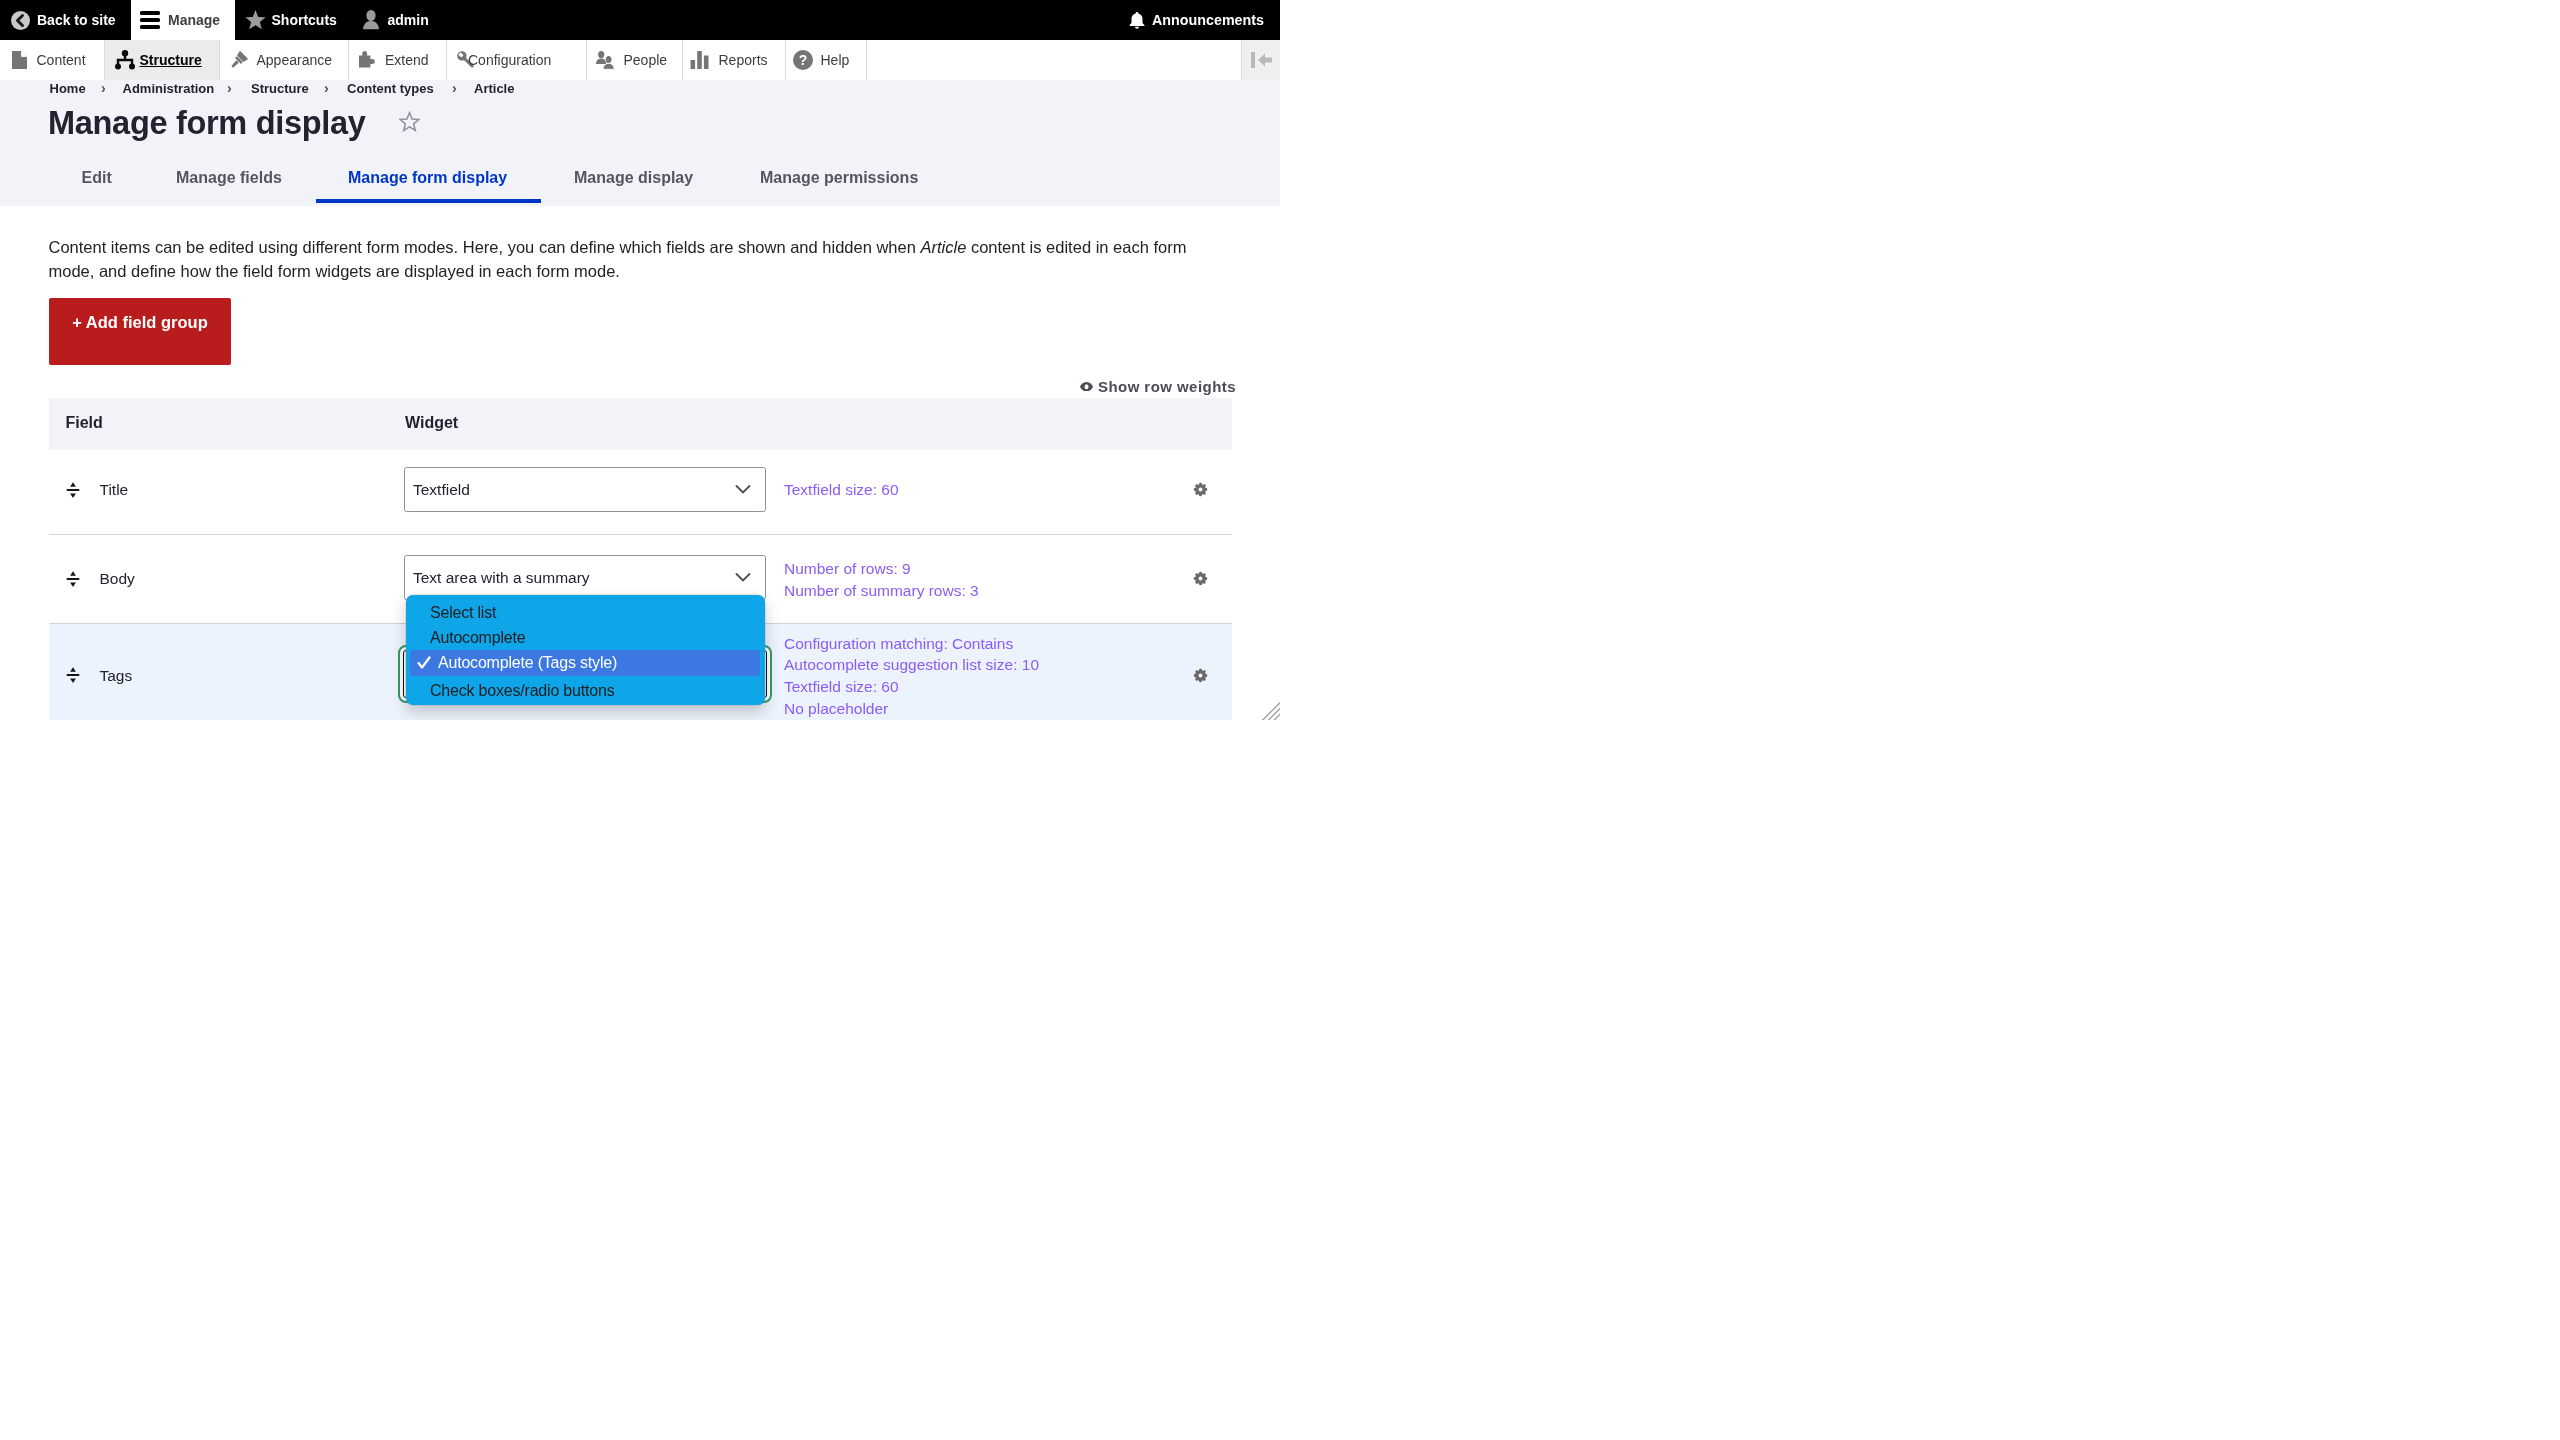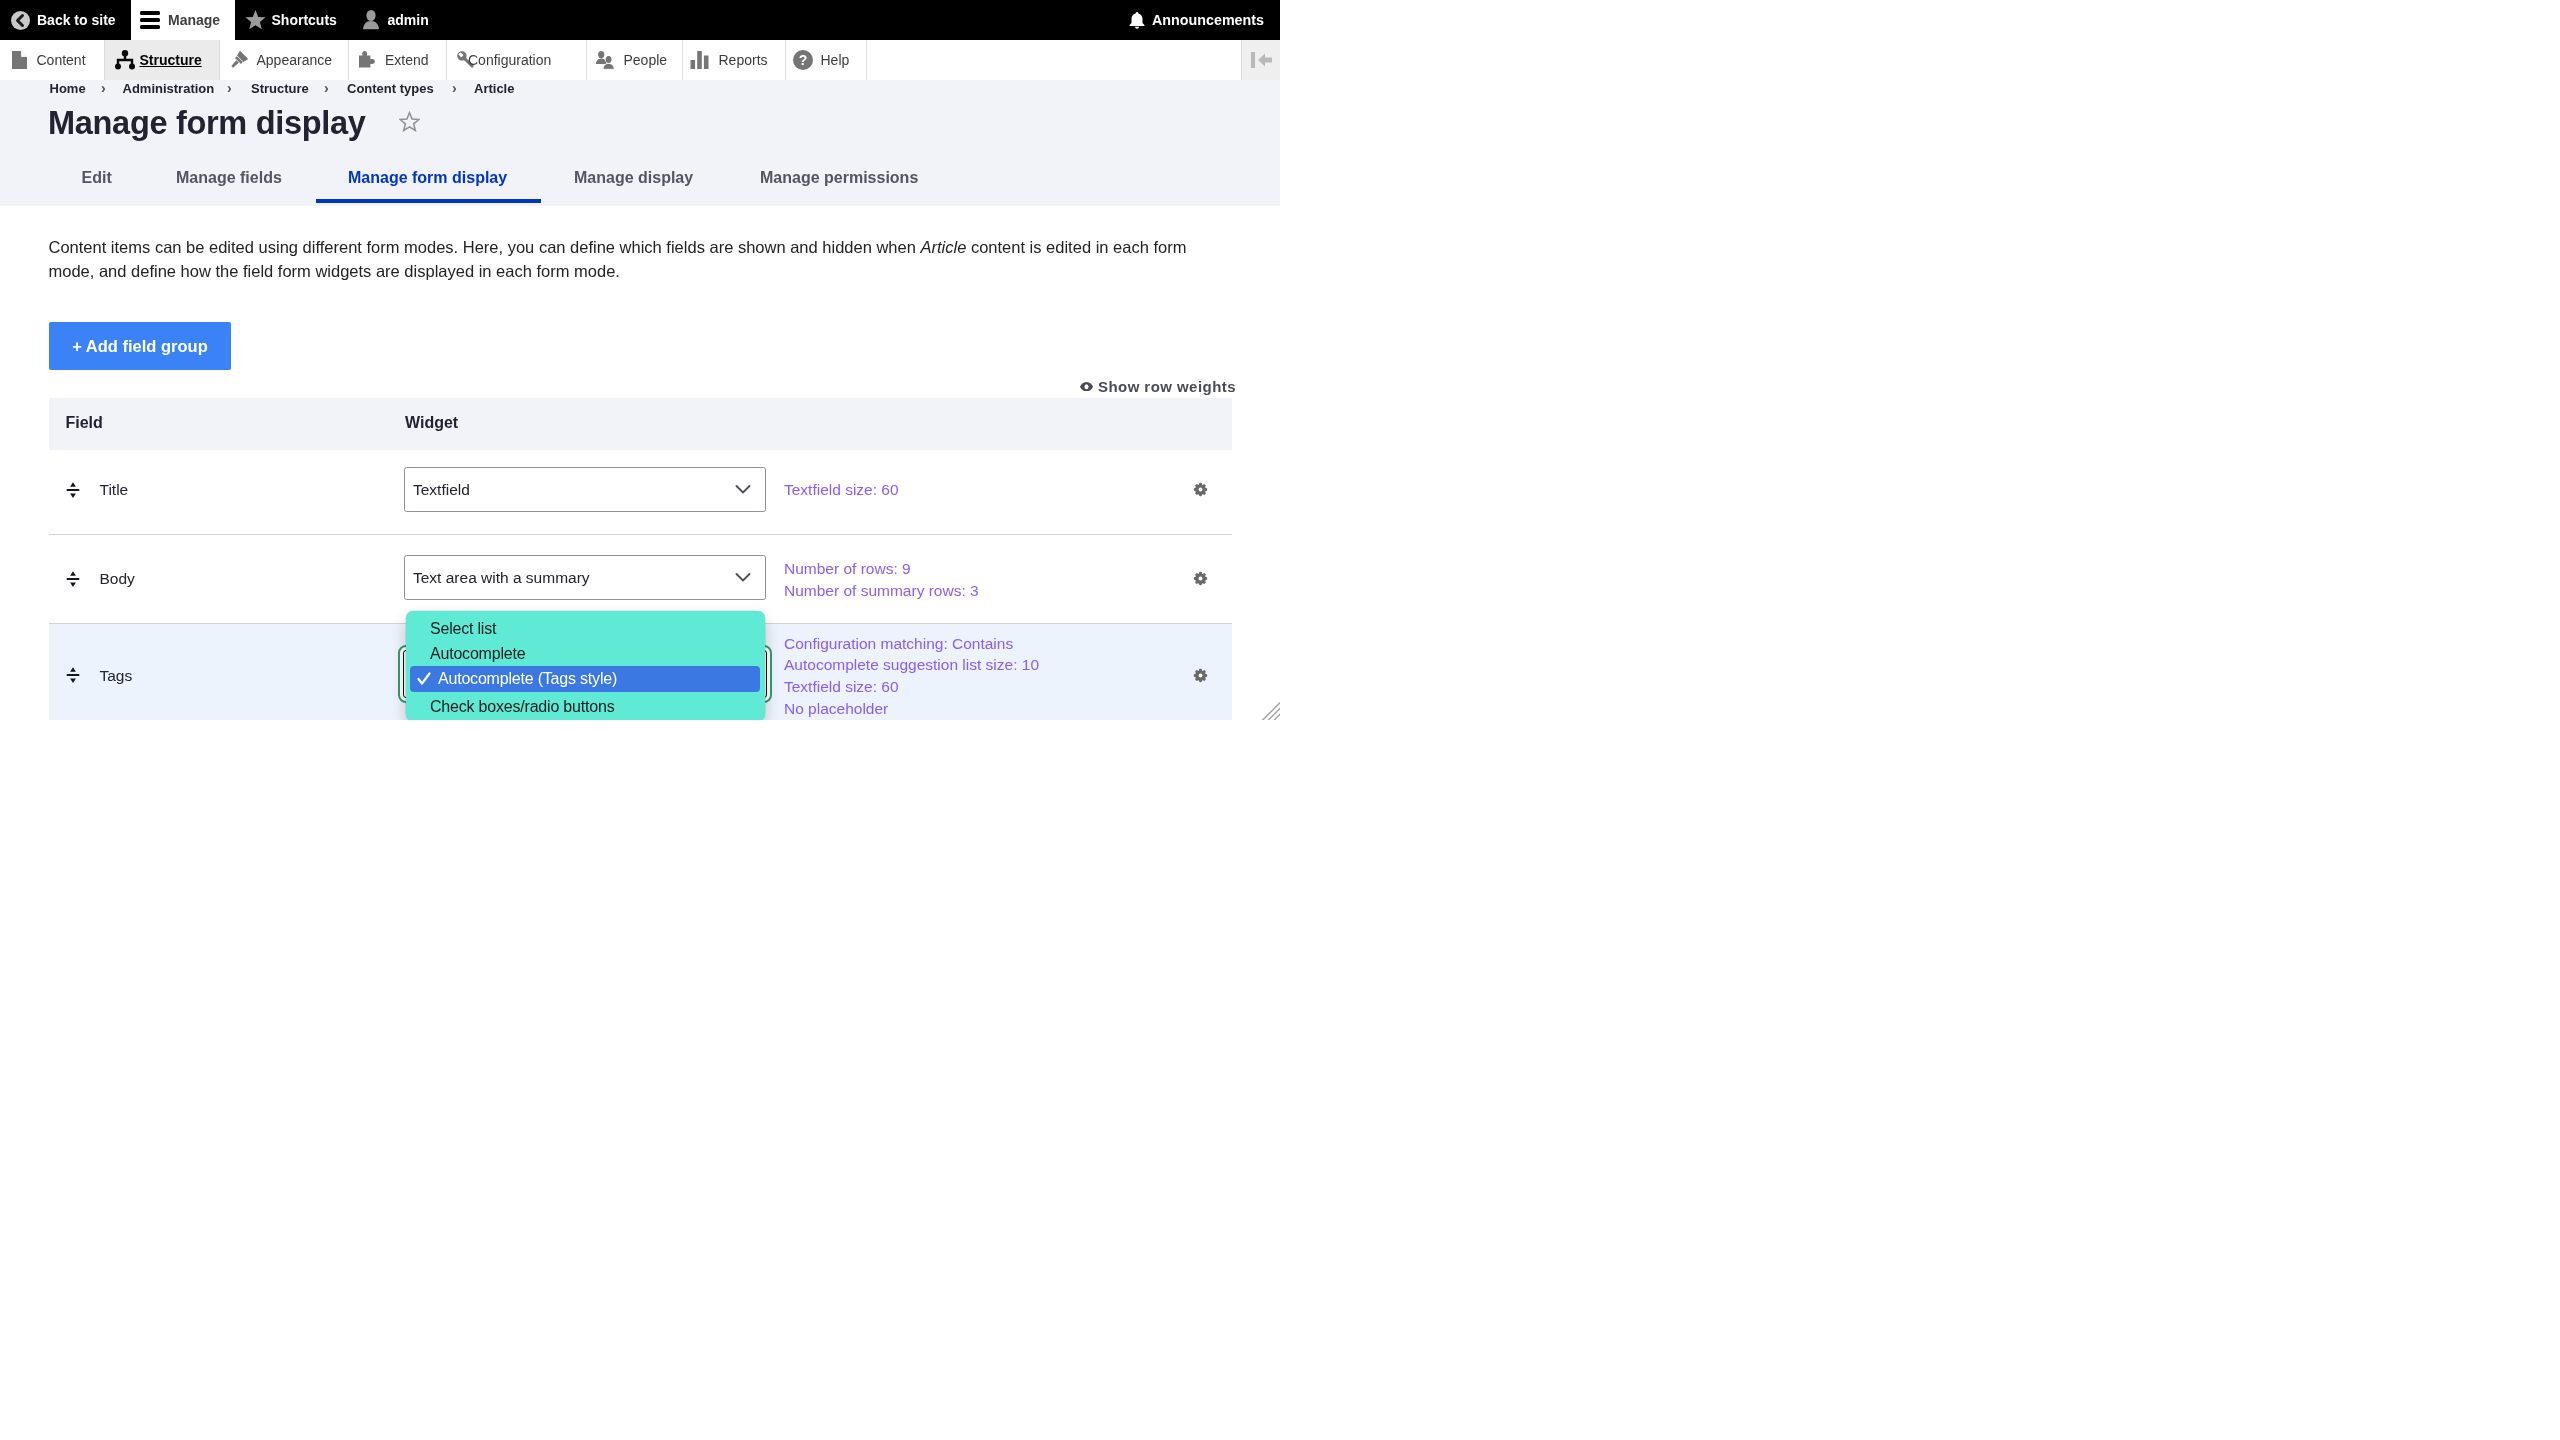--- a/index.html
+++ b/index.html
@@ -25,42 +25,42 @@
   .header { position:absolute; left:0; top:80px; width:1280px; height:126px; background:#f2f3f8; }
   .crumb { position:absolute; top:81px; height:15px; line-height:15px; font-size:13px; font-weight:bold; color:#222330; }
   .crumb-sep { position:absolute; top:80px; font-size:14px; font-weight:bold; color:#51525c; }
   .pgtitle { position:absolute; left:48px; top:105px; font-size:32.5px; letter-spacing:-0.3px; font-weight:bold; color:#222330; }
   .tab { position:absolute; top:169px; height:17px; line-height:17px; font-size:16px; font-weight:bold; color:#545560; }
   .tab.active { color:#0036c7; }
   .tab-underline { position:absolute; left:315.5px; top:199px; width:225.5px; height:3.5px; background:#0036c7; }
 
   
   .para { position:absolute; left:48.5px; top:234.5px; width:1140px; font-size:16.5px; line-height:24px; color:#232323; }
-  .btn { position:absolute; left:49px; top:297.5px; width:182px; height:48px; background:#3b82f6; border-radius:2px;
-         color:#fff; font-size:16.5px; font-weight:bold; text-align:center; line-height:49.5px;margin-top:24px; }
+  .btn { position:absolute; left:49px; top:297.5px; width:182px; height:67px; background:#b91c1c; border-radius:2px;
+         color:#fff; font-size:16.5px; font-weight:bold; text-align:center; line-height:49.5px; }
   .srw { position:absolute; top:379px; right:44px; height:16px; line-height:16px; font-size:15px; letter-spacing:0.45px; font-weight:bold; color:#4a4b54; }
 
   
   .thead { position:absolute; left:48.5px; top:397.5px; width:1183.5px; height:52px; background:#f2f3f8; }
   .th { position:absolute; top:16px; font-size:16px; font-weight:bold; color:#222330; }
   .rowline { position:absolute; left:48.5px; width:1183.5px; height:1px; background:#d2d3d9; }
   .tags-row { position:absolute; left:48.5px; top:623.5px; width:1183.5px; height:96.5px; background:#edf3fc; }
   .rowlabel { position:absolute; font-size:15.5px; color:#222330; }
   .rcell { position:absolute; left:784px; font-size:15.5px; color:#8b5cf6; }
 
   .select { position:absolute; left:404px; width:362px; height:45px; background:#fff; border:1px solid #8e929c; border-radius:2.5px;
             font-size:15.5px; color:#222330; line-height:43px; padding-left:8px; }
 
   
   .focusring { position:absolute; left:398px; top:645px; width:373.5px; height:58px; border:2.5px solid #359b68; border-radius:8px; background:#fff; }
   .focussel { position:absolute; left:403px; top:649.5px; width:364px; height:48px; background:#fff; border:1.5px solid #101318; border-radius:3px; }
 
   
-  .menu { position:absolute; left:405.5px; top:595px; width:359.5px; height:109.5px; background:#5eead4; border-radius:7px;
-          box-shadow:0 0 0 0.5px rgba(0,0,0,0.14), 0 7px 16px rgba(0,0,0,0.2);margin-top:16px; }
+  .menu { position:absolute; left:405.5px; top:595px; width:359.5px; height:109.5px; background:#0ea5e9; border-radius:7px;
+          box-shadow:0 0 0 0.5px rgba(0,0,0,0.14), 0 7px 16px rgba(0,0,0,0.2); }
   .mi { position:absolute; left:24.5px; height:25px; line-height:25px; font-size:16px; letter-spacing:-0.2px; color:#1d1d1f; }
   .mi-hl { position:absolute; left:4.5px; top:54.5px; width:350px; height:26.5px; background:#3b78e2; border-radius:4px; }
   .mi-hl .txt { position:absolute; left:28px; top:0; height:26.5px; line-height:26.5px; font-size:16px; letter-spacing:-0.2px; color:#fff; }
 </style>
 </head>
 <body>
 
 <div class="topbar"></div>
 <div class="manage-tab"></div>
 <svg class="abs" style="left:10.5px; top:10.5px;" width="19" height="19" viewBox="0 0 19 19">

